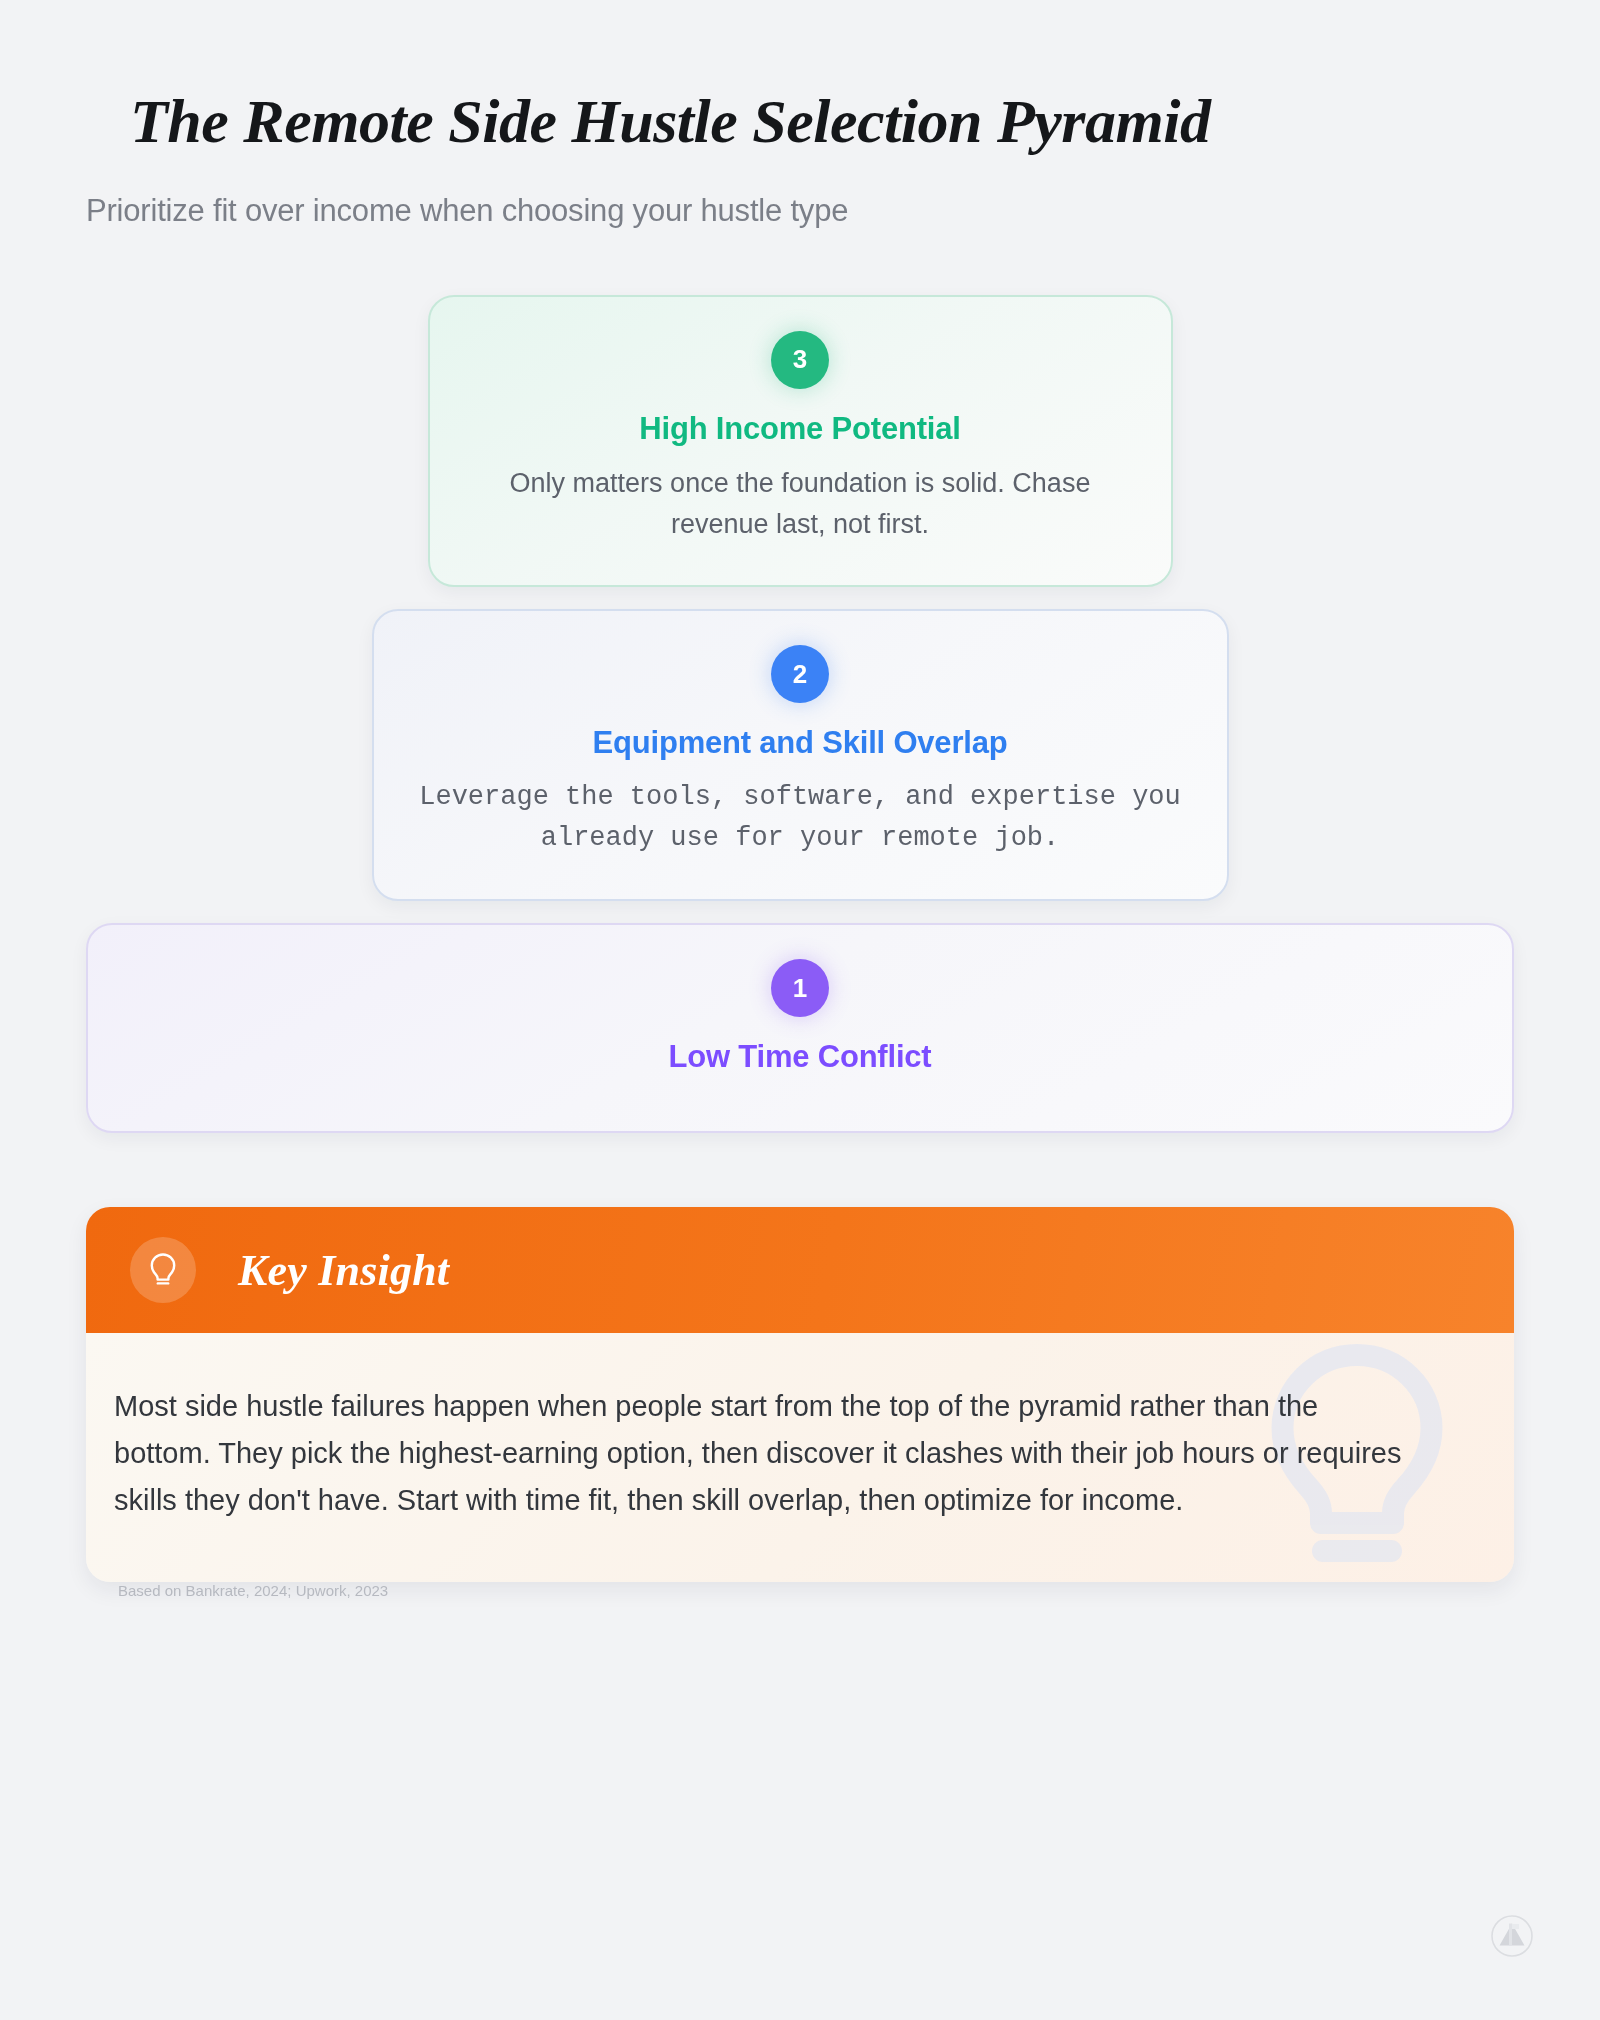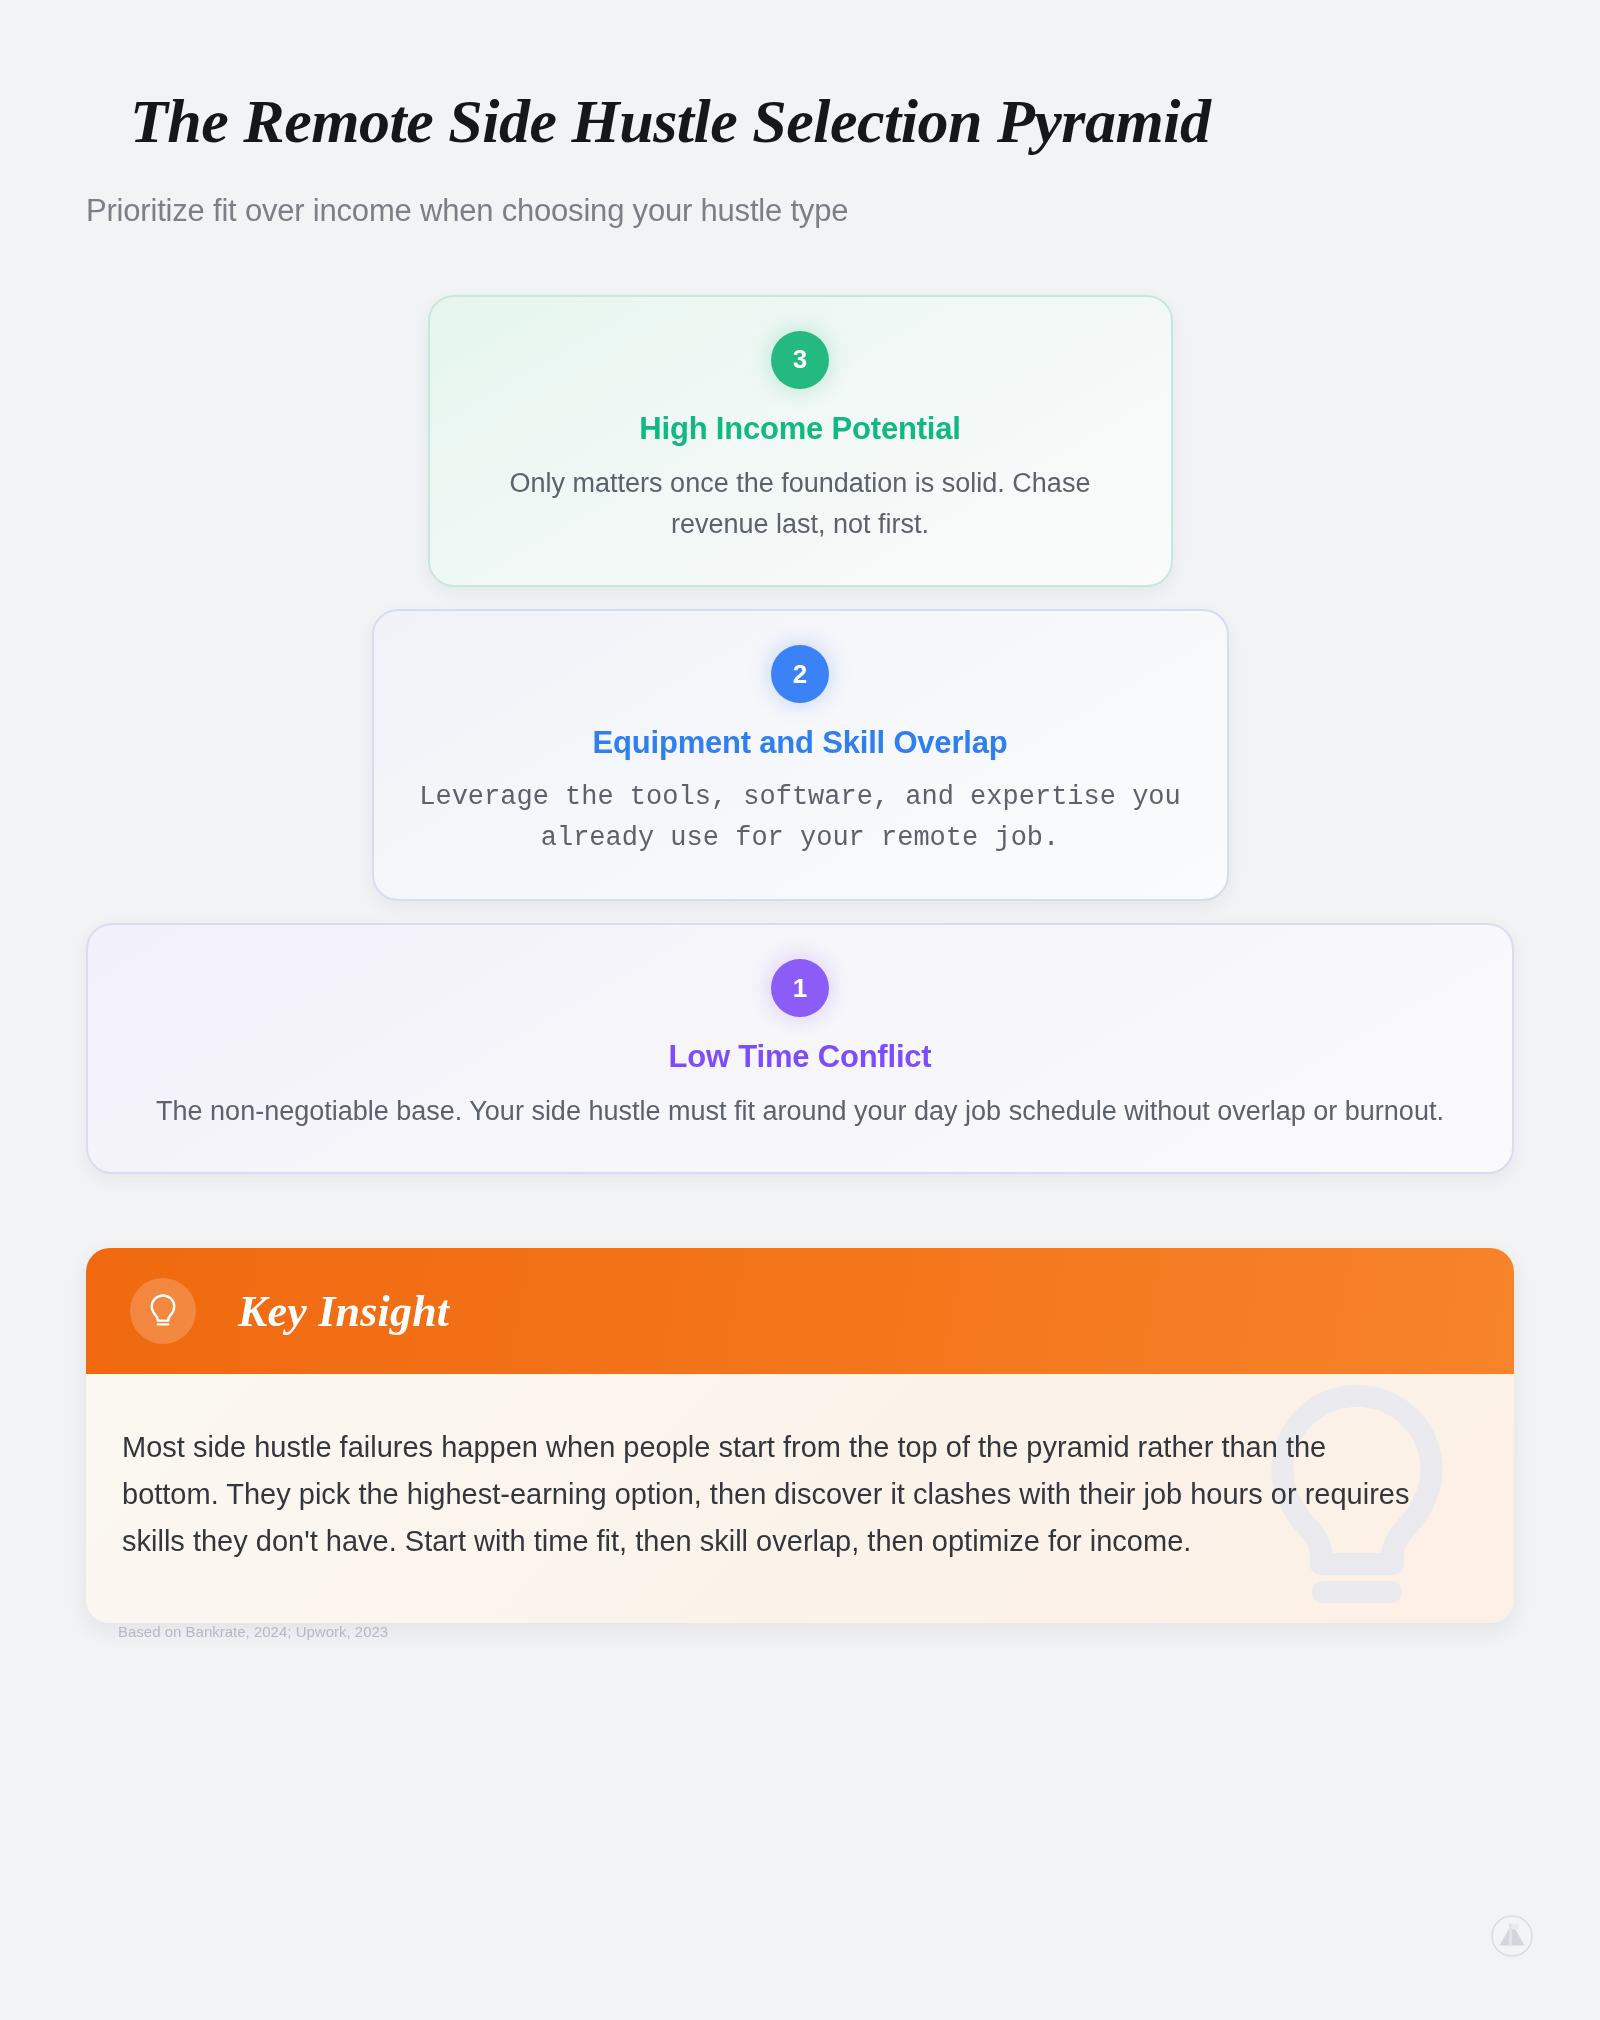--- a/index.html
+++ b/index.html
@@ -148,21 +148,21 @@
     font-style: italic;
     font-weight: 700;
     font-size: 44px;
     color: #ffffff;
     letter-spacing: 0.2px;
   }
 
   .insight-body {
     position: relative;
     background: linear-gradient(135deg, #fbf8f2 0%, #fbf3ea 55%, #fdf0e6 100%);
-    padding: 50px 56px 58px 36px;
+    padding: 50px 56px 58px 28px;
     overflow: hidden;
   }
 
   .insight-watermark {
     position: absolute;
     right: 38px;
     top: 6px;
     opacity: 0.55;
     pointer-events: none;
   }
@@ -207,21 +207,20 @@
 
     <div class="tier tier-2">
       <div class="badge badge-2">2</div>
       <div class="tier-title t2">Equipment and Skill Overlap</div>
       <div class="tier-desc">Leverage the tools, software, and expertise you already use for your remote job.</div>
     </div>
 
     <div class="tier tier-1">
       <div class="badge badge-1">1</div>
       <div class="tier-title t1">Low Time Conflict</div>
-      <div class="tier-desc">The non-negotiable base. Your side hustle must fit around your day job schedule without overlap or burnout.</div>
     </div>
 
   </div>
 
   <div class="insight">
 
     <div class="insight-head">
       <span class="bulb-badge">
         <svg width="36" height="38" viewBox="0 0 36 38" fill="none" aria-hidden="true">
           <path d="M18 3.5c-6.2 0-11.2 4.9-11.2 11 0 3.7 1.8 6.6 3.9 8.9 1.2 1.3 1.9 2.4 1.9 3.9v1.3h10.8v-1.3c0-1.5.7-2.6 1.9-3.9 2.1-2.3 3.9-5.2 3.9-8.9 0-6.1-5-11-11.2-11z" stroke="#ffffff" stroke-width="2.4" stroke-linejoin="round" fill="none"></path>

